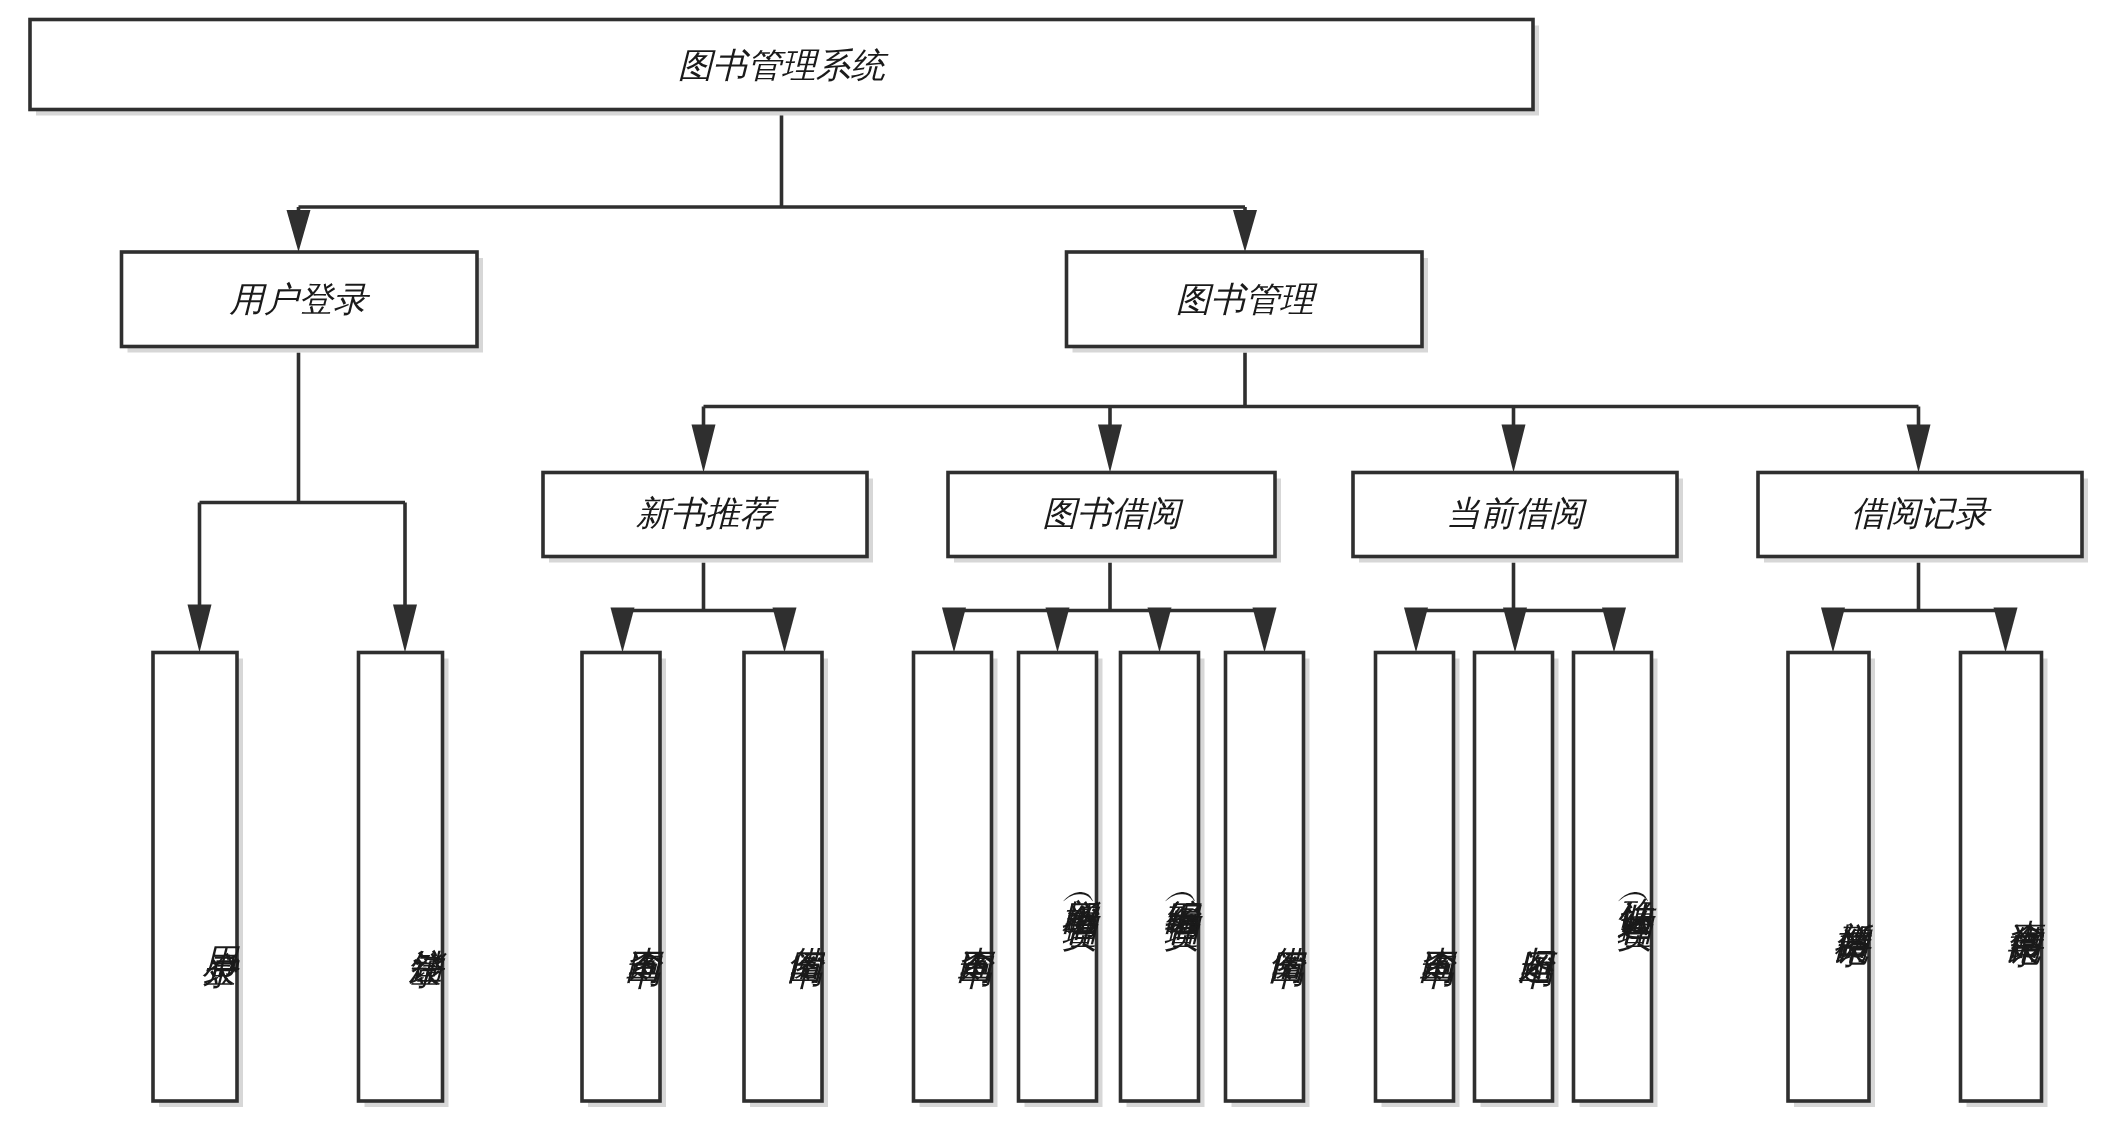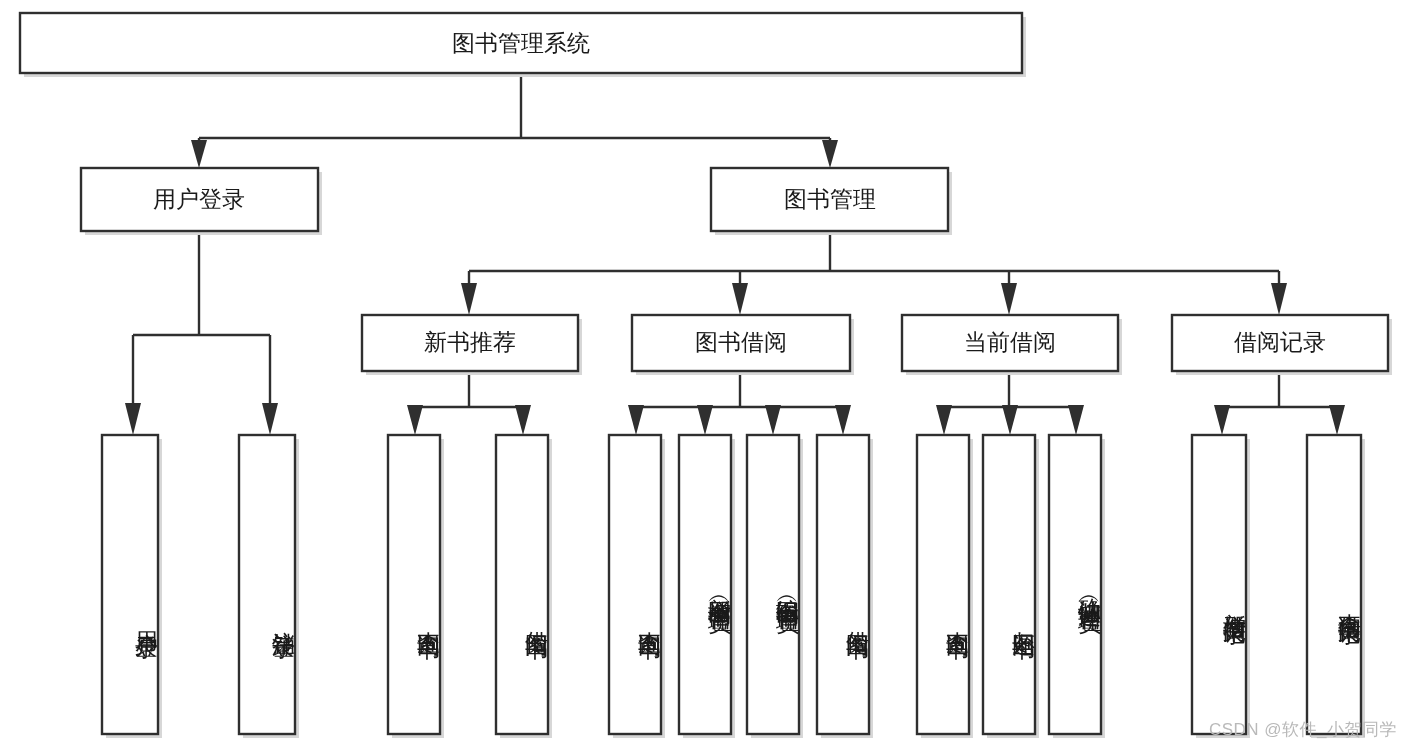--- a/index.html
+++ b/index.html
@@ -10,20 +10,21 @@
   }
   body {
     font-family: "Liberation Sans", "DejaVu Sans", sans-serif;
   }
   #diagram-root {
     position: relative;
     width: 1405px;
     height: 747px;
     background: #ffffff;
     overflow: hidden;
+    font-style: italic;
   }
   svg.diagram-canvas {
     position: absolute;
     top: 0;
     left: 0;
     width: 1405px;
     height: 747px;
   }
   .node-rect {
     fill: #ffffff;
@@ -265,15 +266,14 @@
   <div class="vlabel" style="left:747px; top:443px; width:52px; height:291px;">编辑图书（管理员）</div>
   <div class="vlabel" style="left:817px; top:500px; width:52px; height:234px;">借阅图书</div>
 
   <div class="vlabel" style="left:917px; top:500px; width:52px; height:234px;">查询图书</div>
   <div class="vlabel" style="left:983px; top:500px; width:52px; height:234px;">归还图书</div>
   <div class="vlabel" style="left:1049px; top:443px; width:52px; height:291px;">确认归还（管理员）</div>
 
   <div class="vlabel" style="left:1192px; top:467px; width:54px; height:267px;">新增借阅记录</div>
   <div class="vlabel" style="left:1307px; top:467px; width:54px; height:267px;">查询借阅记录</div>
 
-  <div class="watermark">CSDN @软件_小贺同学</div>
 
 </div>
 
 </body></html>

